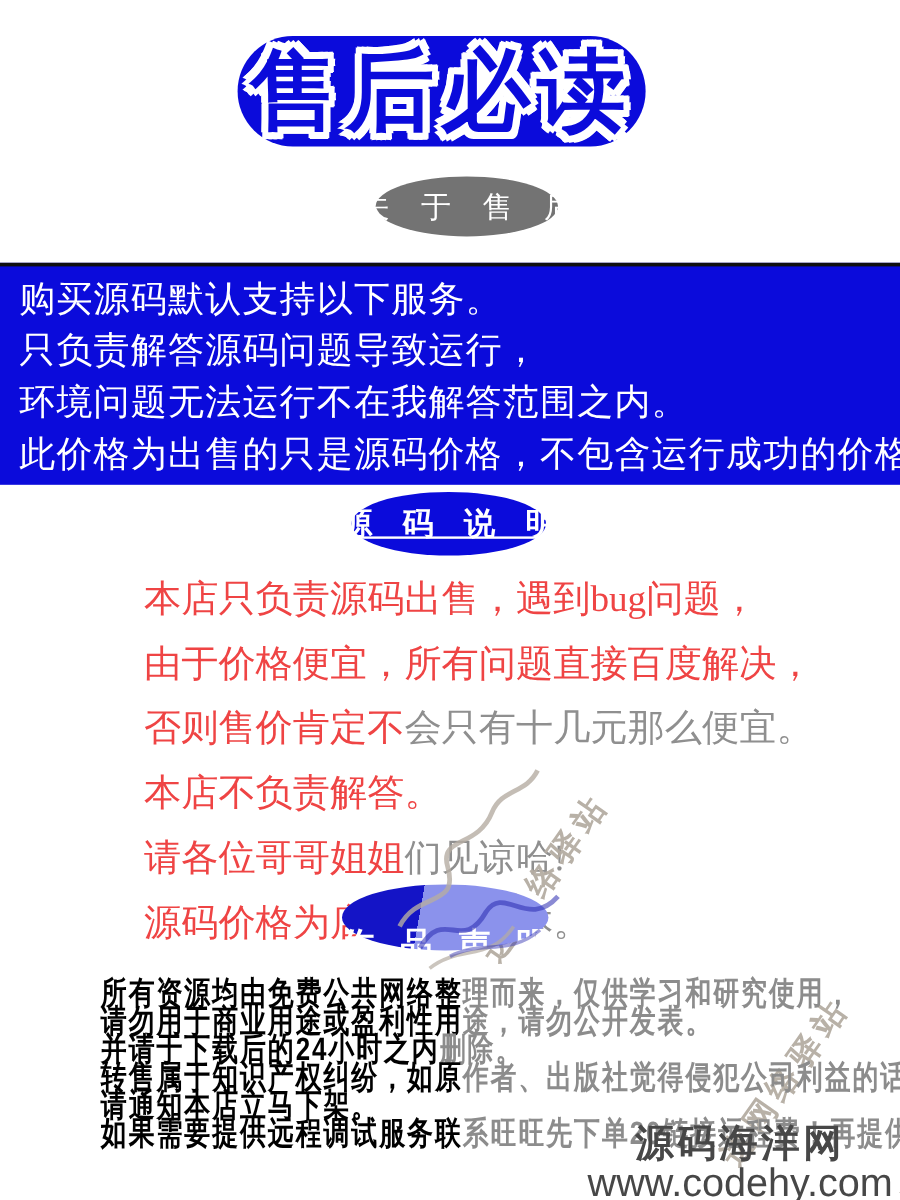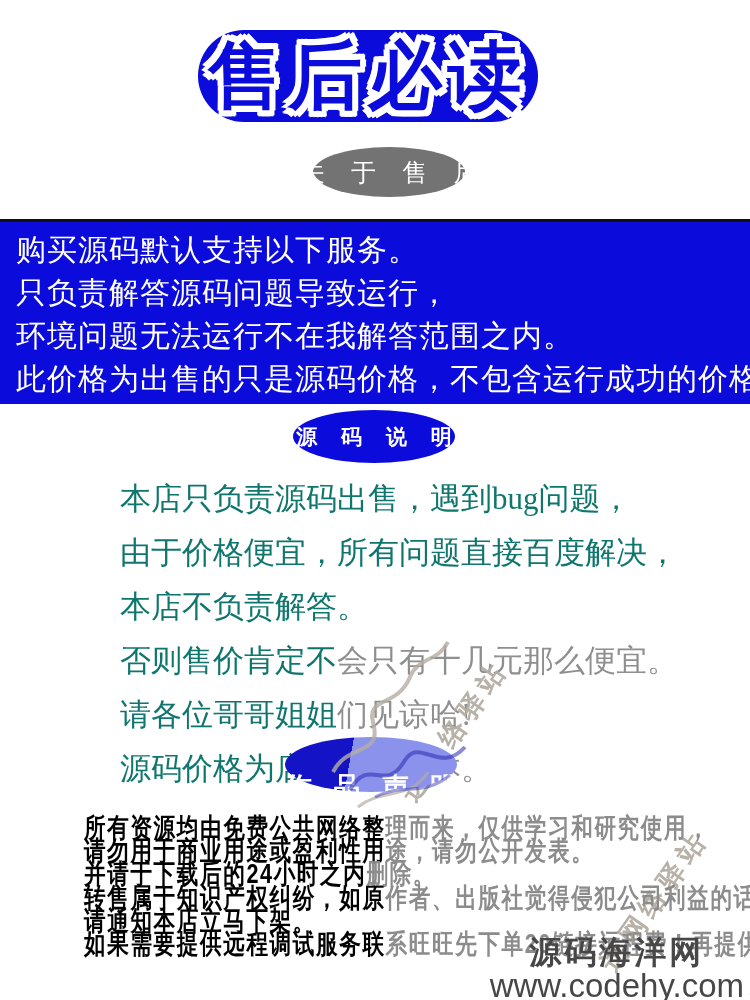--- a/index.html
+++ b/index.html
@@ -16,36 +16,36 @@
       -6px 0 0 #fff, 6px 0 0 #fff,
       -5px 5px 0 #fff, 0 6px 0 #fff, 5px 5px 0 #fff,
       -4px -6px 0 #fff, 4px 6px 0 #fff, -4px 6px 0 #fff, 4px -6px 0 #fff;}
 
   
   .ellipse{position:absolute;border-radius:50%;display:flex;align-items:center;justify-content:center;}
   .ellipse span{color:#ffffff;white-space:nowrap;}
   .el-about{left:313px;top:147px;width:152px;height:50px;background:#737373;}
   .el-about span{font-size:25px;letter-spacing:10px;padding-left:10px;font-family:"Liberation Serif", serif;}
   .el-source{left:293px;top:410px;width:162px;height:53px;background:#0b0bdb;}
-  .el-source span{font-size:21px;font-weight:bold;letter-spacing:9px;padding-left:9px;}
+  .el-source span{font-size:26px;font-weight:bold;letter-spacing:9px;padding-left:9px;text-decoration:underline;}
   .el-statement{left:285px;top:737px;width:172px;height:55px;
     background:linear-gradient(100deg,#1414c6 0 38%,#8b92ec 38% 100%);}
   .el-statement span{font-size:27px;font-weight:bold;letter-spacing:7px;padding-left:7px;margin-top:44px;}
 
   
   .banner{position:absolute;left:0;top:219px;width:750px;height:176px;background:#0b0bdb;
     border-top:3px solid #101010;box-sizing:content-box;padding:6px 0 0 16px;overflow:hidden;}
   .banner p{margin:0;color:#ffffff;font-size:30px;line-height:43px;white-space:nowrap;
     font-family:"Liberation Serif", serif;letter-spacing:1px;}
 
   
   .paragraph{position:absolute;left:120px;top:472px;}
   .paragraph p{margin:0;font-size:31px;line-height:54px;white-space:nowrap;
     font-family:"Liberation Serif", serif;}
-  .paragraph .dark{color:#0f766e;}
+  .paragraph .dark{color:#ef4444;}
   .paragraph .light{color:#8f8f8f;}
 
   
   .notice{position:absolute;left:84px;top:817px;transform:scaleX(0.80);transform-origin:0 0;}
   .notice p{margin:0;font-size:27px;font-weight:bold;line-height:23.2px;white-space:nowrap;
     letter-spacing:2px;font-family:"Liberation Sans", sans-serif;}
   .notice .dark{color:#000000;}
   .notice .light{color:#8c8c8c;}
 
   
@@ -82,22 +82,22 @@
     <p>此价格为出售的只是源码价格，不包含运行成功的价格</p>
   </div>
 
   <div class="ellipse el-source">
     <span>源 码 说 明</span>
   </div>
 
   <div class="paragraph">
     <p><span class="dark">本店只负责源码出售，遇到bug问题，</span><span class="light"></span></p>
     <p><span class="dark">由于价格便宜，所有问题直接百度解决，</span><span class="light"></span></p>
+    <p><span class="dark">否则售价肯定不</span><span class="light">会只有十几元那么便宜。</span></p>
     <p><span class="dark">本店不负责解答。</span><span class="light"></span></p>
-    <p><span class="dark">否则售价肯定不</span><span class="light">会只有十几元那么便宜。</span></p>
     <p><span class="dark">请各位哥哥姐姐</span><span class="light">们见谅哈!</span></p>
     <p><span class="dark">源码价格为店铺</span><span class="light">经营成本。</span></p>
   </div>
 
   <div class="diag-wm wm-a">达网络驿站</div>
   <div class="diag-wm wm-b">达网络驿站</div>
   <div class="diag-wm wm-c">达网络驿站</div>
 
   <div class="ellipse el-statement">
     <span>作 品 声 明</span>

